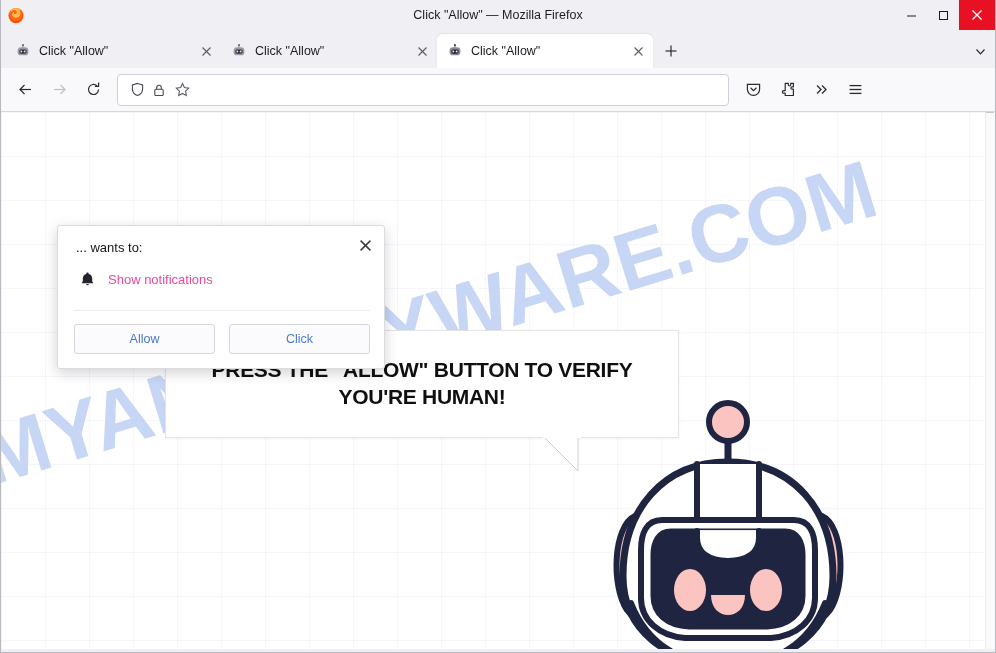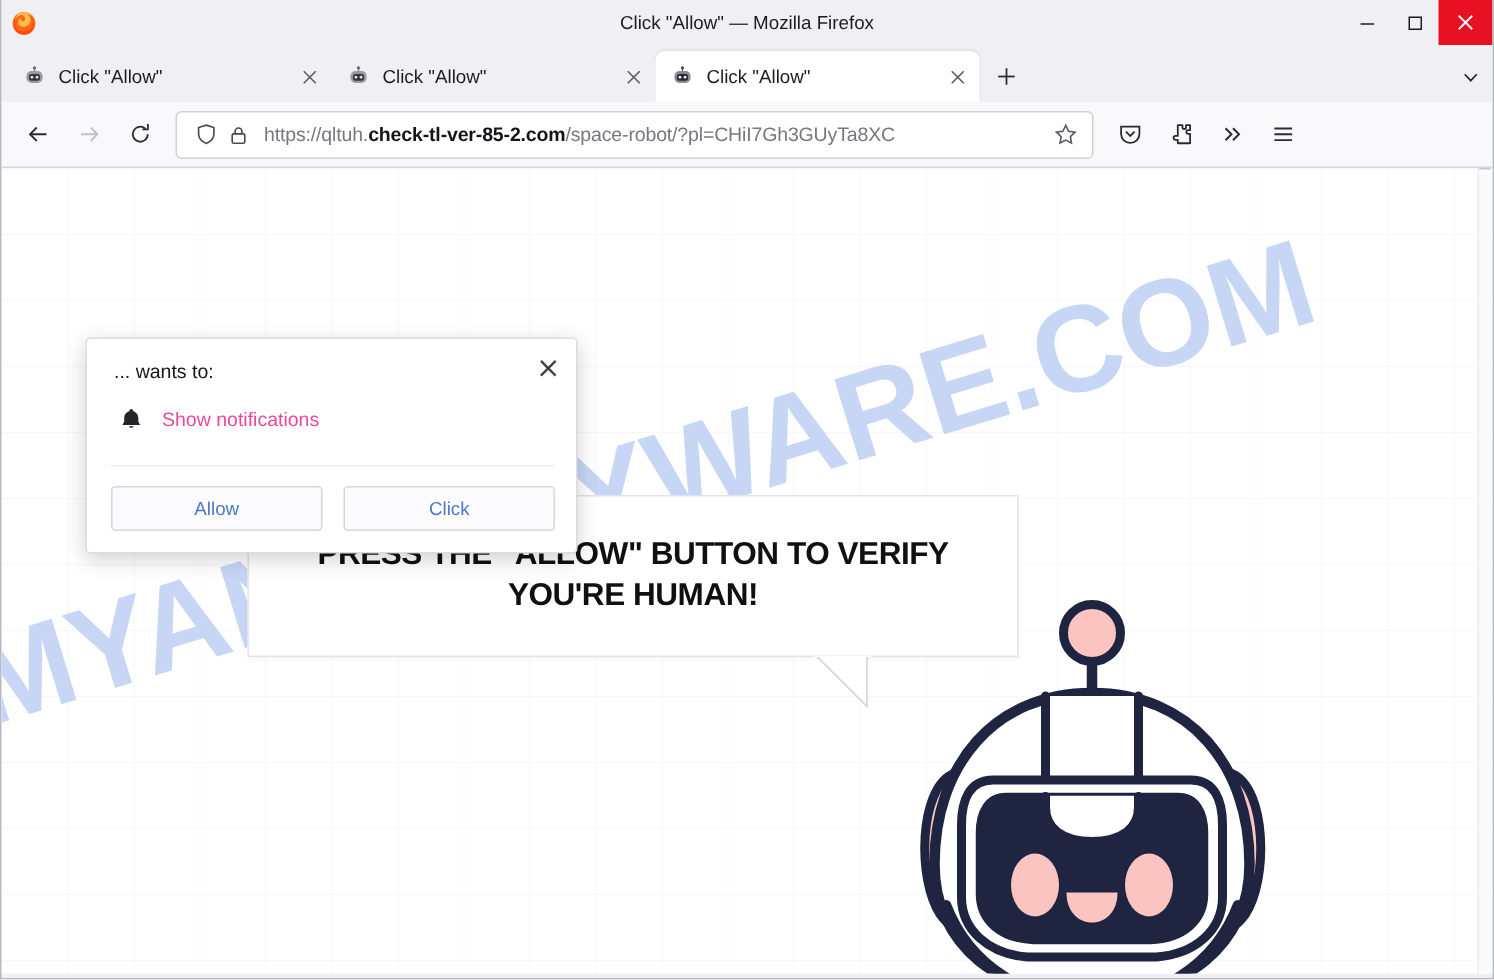--- a/index.html
+++ b/index.html
@@ -448,21 +448,20 @@
         <svg width="15" height="15" viewBox="0 0 15 15">
             <path d="M7.5 1.4 12.6 3v4.2c0 3-2.1 5.2-5.1 6.4C4.5 12.4 2.4 10.2 2.4 7.2V3z" fill="none" stroke="currentColor" stroke-width="1.1"></path>
           </svg>
       </span>
       <span class="u-icon">
         <svg width="14" height="14" viewBox="0 0 14 14">
           <rect x="2.8" y="6.2" width="8.4" height="6.3" rx="1" fill="none" stroke="currentColor" stroke-width="1.1"></rect>
           <path d="M4.7 6.2V4.6a2.3 2.3 0 0 1 4.6 0v1.6" fill="none" stroke="currentColor" stroke-width="1.1"></path>
         </svg>
       </span>
-      <span class="urltext"><span>https://qltuh.</span><span class="host">check-tl-ver-85-2.com</span><span>/space-robot/?pl=CHiI7Gh3GUyTa8XC</span></span>
       <span class="star">
         <svg width="15" height="15" viewBox="0 0 15 15">
             <polygon points="7.5,1.6 9.4,5.5 13.7,6.1 10.6,9.1 11.3,13.4 7.5,11.4 3.7,13.4 4.4,9.1 1.3,6.1 5.6,5.5" fill="none" stroke="currentColor" stroke-width="1.1"></polygon>
           </svg>
       </span>
     </div>
 
     <div class="nav-btn">
       <svg width="17" height="17" viewBox="0 0 17 17">
         <path d="M2.4 3.4h12.2v4.9c0 3.4-2.7 6-6.1 6s-6.1-2.6-6.1-6z" fill="none" stroke="currentColor" stroke-width="1.2"></path>

